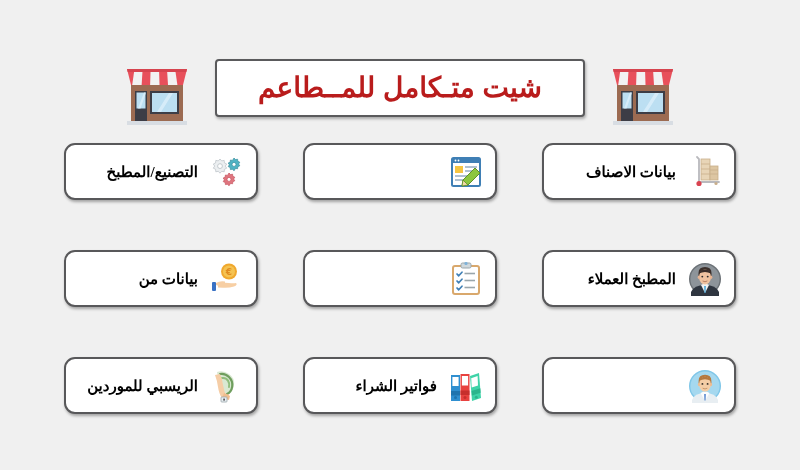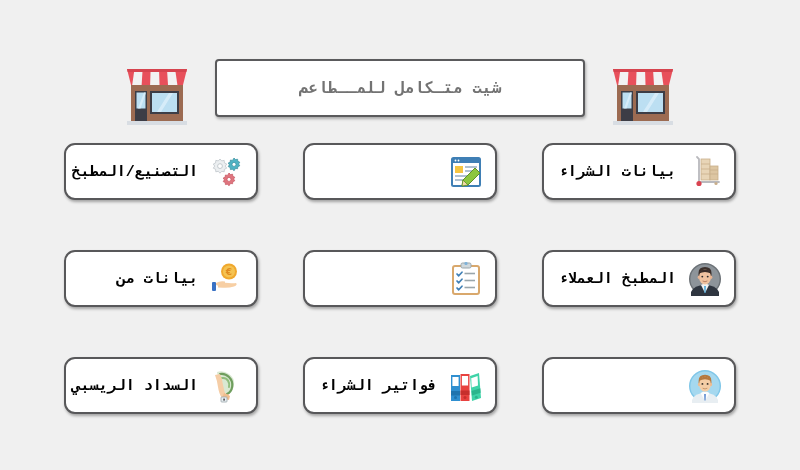--- a/index.html
+++ b/index.html
@@ -32,26 +32,26 @@
     background: #ffffff;
     border: 2px solid #5a5a5c;
     border-radius: 4px;
     box-shadow: 1px 2px 3px rgba(0,0,0,0.30);
     display: flex;
     align-items: center;
     justify-content: center;
   }
 
   .title-text {
-    font-size: 16px;
+    font-size: 28px;
     font-weight: bold;
-    color: #737373;
+    color: #b91c1c;
     direction: rtl;
     letter-spacing: 0.5px;
-    font-family: Liberation Mono, monospace;
+    font-family: Liberation Sans, sans-serif;
   }
 
   
   .storefront { width: 68px; height: 82px; display: block; }
 
   
   .grid {
     position: absolute;
     top: 143px;
     left: 0;
@@ -87,21 +87,21 @@
 
   .btn-label {
     flex: 1;
     text-align: right;
     direction: rtl;
     font-size: 15px;
     font-weight: bold;
     color: #000000;
     white-space: nowrap;
     padding-right: 4px;
-    font-family: Liberation Mono, monospace;
+    font-family: Liberation Serif, serif;
   }
 
   .btn-icon {
     width: 34px;
     height: 36px;
     flex: 0 0 34px;
     display: flex;
     align-items: center;
     justify-content: center;
   }
@@ -171,21 +171,21 @@
           <line x1="12" y1="14" x2="21" y2="14" stroke="#c9ae8a" stroke-width="0.8"></line>
           <line x1="12" y1="19" x2="21" y2="19" stroke="#c9ae8a" stroke-width="0.8"></line>
           <rect x="21" y="11" width="8" height="14" fill="#ddc6a2" stroke="#c9ae8a" stroke-width="0.8"></rect>
           <line x1="21" y1="15" x2="29" y2="15" stroke="#c9ae8a" stroke-width="0.8"></line>
           <line x1="21" y1="19" x2="29" y2="19" stroke="#c9ae8a" stroke-width="0.8"></line>
           <path d="M8 2 L10 4 L10 27 L30 27" stroke="#b9b9bd" stroke-width="1.8" fill="none" stroke-linecap="round"></path>
           <circle cx="10" cy="28.5" r="2.6" fill="#d94350"></circle>
           <circle cx="27" cy="28.5" r="1.6" fill="#c9ae8a"></circle>
         </svg>
       </span>
-      <span class="btn-label">بيانات الشراء</span>
+      <span class="btn-label">بيانات الاصناف</span>
     </div>
 
     <div class="btn">
       <span class="btn-icon">
         <svg width="32" height="32" viewBox="0 0 32 32">
           <rect x="2" y="2" width="28" height="28" rx="1.5" fill="#ffffff" stroke="#3f7fb5" stroke-width="2"></rect>
           <rect x="2" y="2" width="28" height="5" fill="#3f7fb5"></rect>
           <circle cx="5.5" cy="4.5" r="0.9" fill="#ffffff"></circle>
           <circle cx="8.5" cy="4.5" r="0.9" fill="#ffffff"></circle>
           <rect x="5" y="10" width="8" height="7" fill="#f5c542"></rect>
@@ -321,16 +321,16 @@
         <svg width="32" height="34" viewBox="0 0 32 34">
           <path d="M6 3 q6-2 12 2 q6 4 5 11 q-1 7-7 9 l-6-2 Z" fill="#d9e8d2"></path>
           <path d="M9 5 q5-1 9 3 q4 4 3.2 9.6 q-.8 5.4-5.2 7.4" stroke="#6f9e5e" stroke-width="2.2" fill="none" stroke-linecap="round"></path>
           <path d="M11 9 q4-.5 6 2.6 q2 3 1 6.4" stroke="#8fbd7c" stroke-width="2" fill="none" stroke-linecap="round"></path>
           <path d="M4 6 q2 5 3 12 q1 7 4 11 l5 -1 q-3-5-4-12 q-1-7-3-11 Z" fill="#f5cda6"></path>
           <path d="M13 24 q4 1 6 3 l-1 4 -7 -2 Z" fill="#f0bd8e"></path>
           <rect x="10" y="28" width="6" height="5" rx="0.8" fill="#e8eef2" stroke="#9aa6ab" stroke-width="0.8"></rect>
           <rect x="12.2" y="29.6" width="1.8" height="2" fill="#5a5a5c"></rect>
         </svg>
       </span>
-      <span class="btn-label">السداد الريسبي</span>
+      <span class="btn-label">الريسبي للموردين</span>
     </div>
   </div>
 </div>
 
 </body></html>

